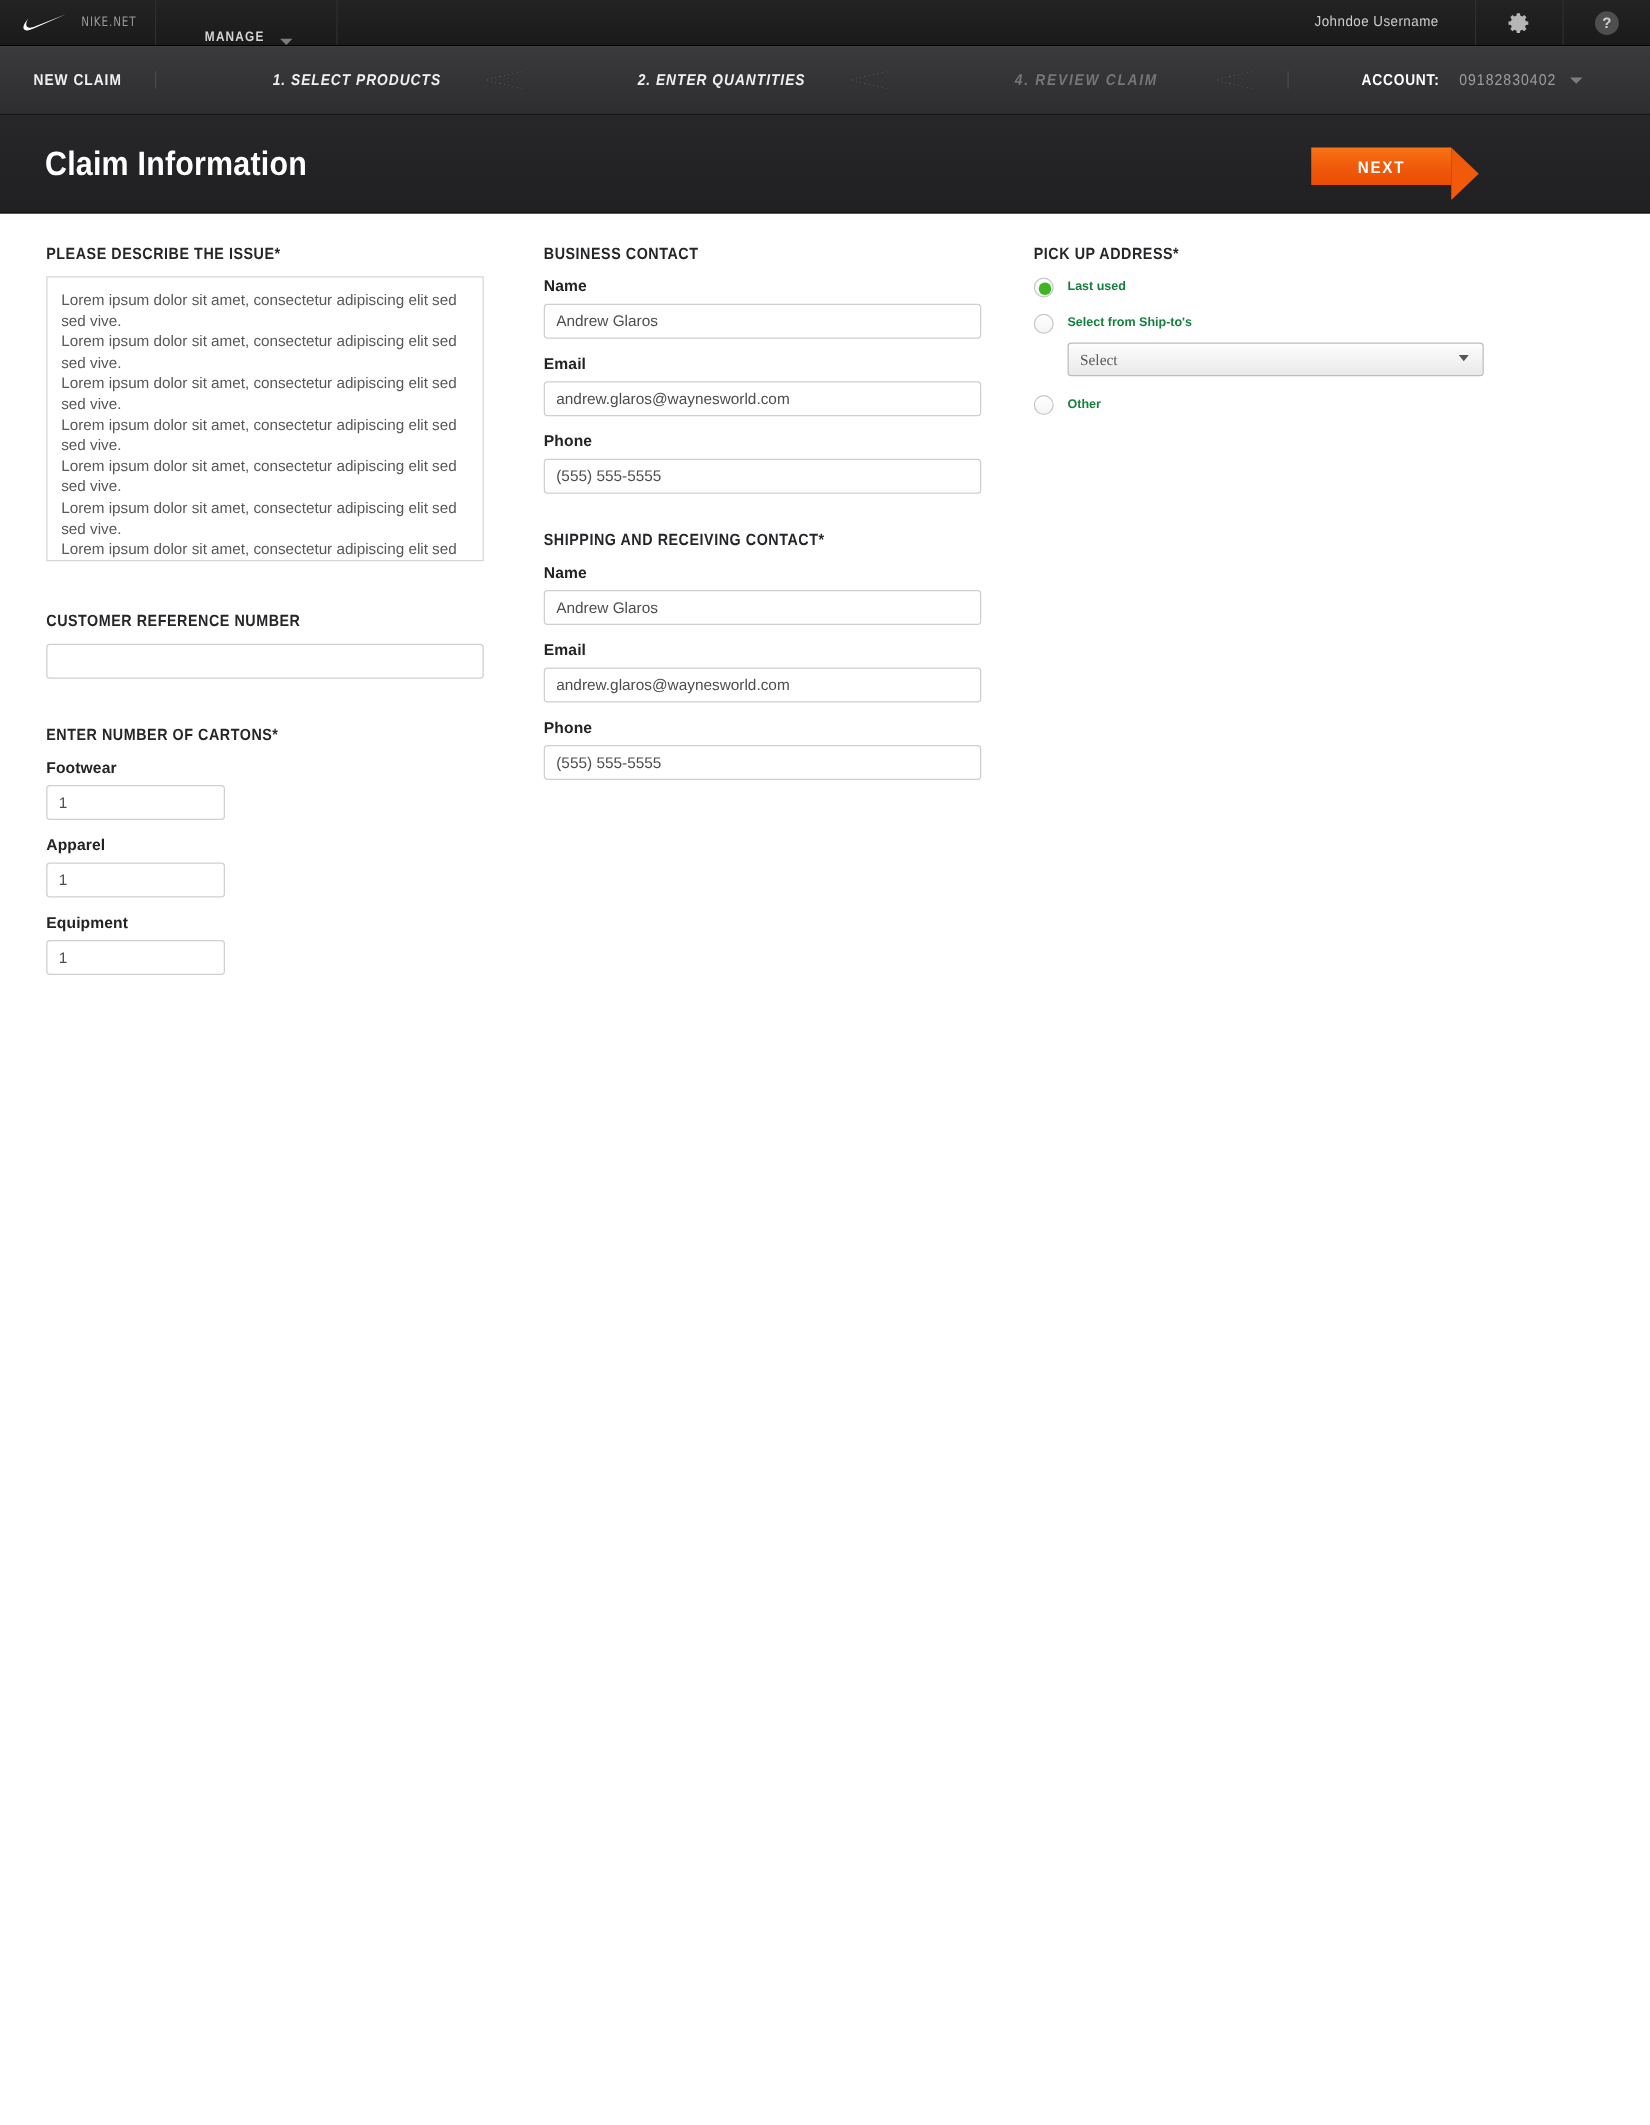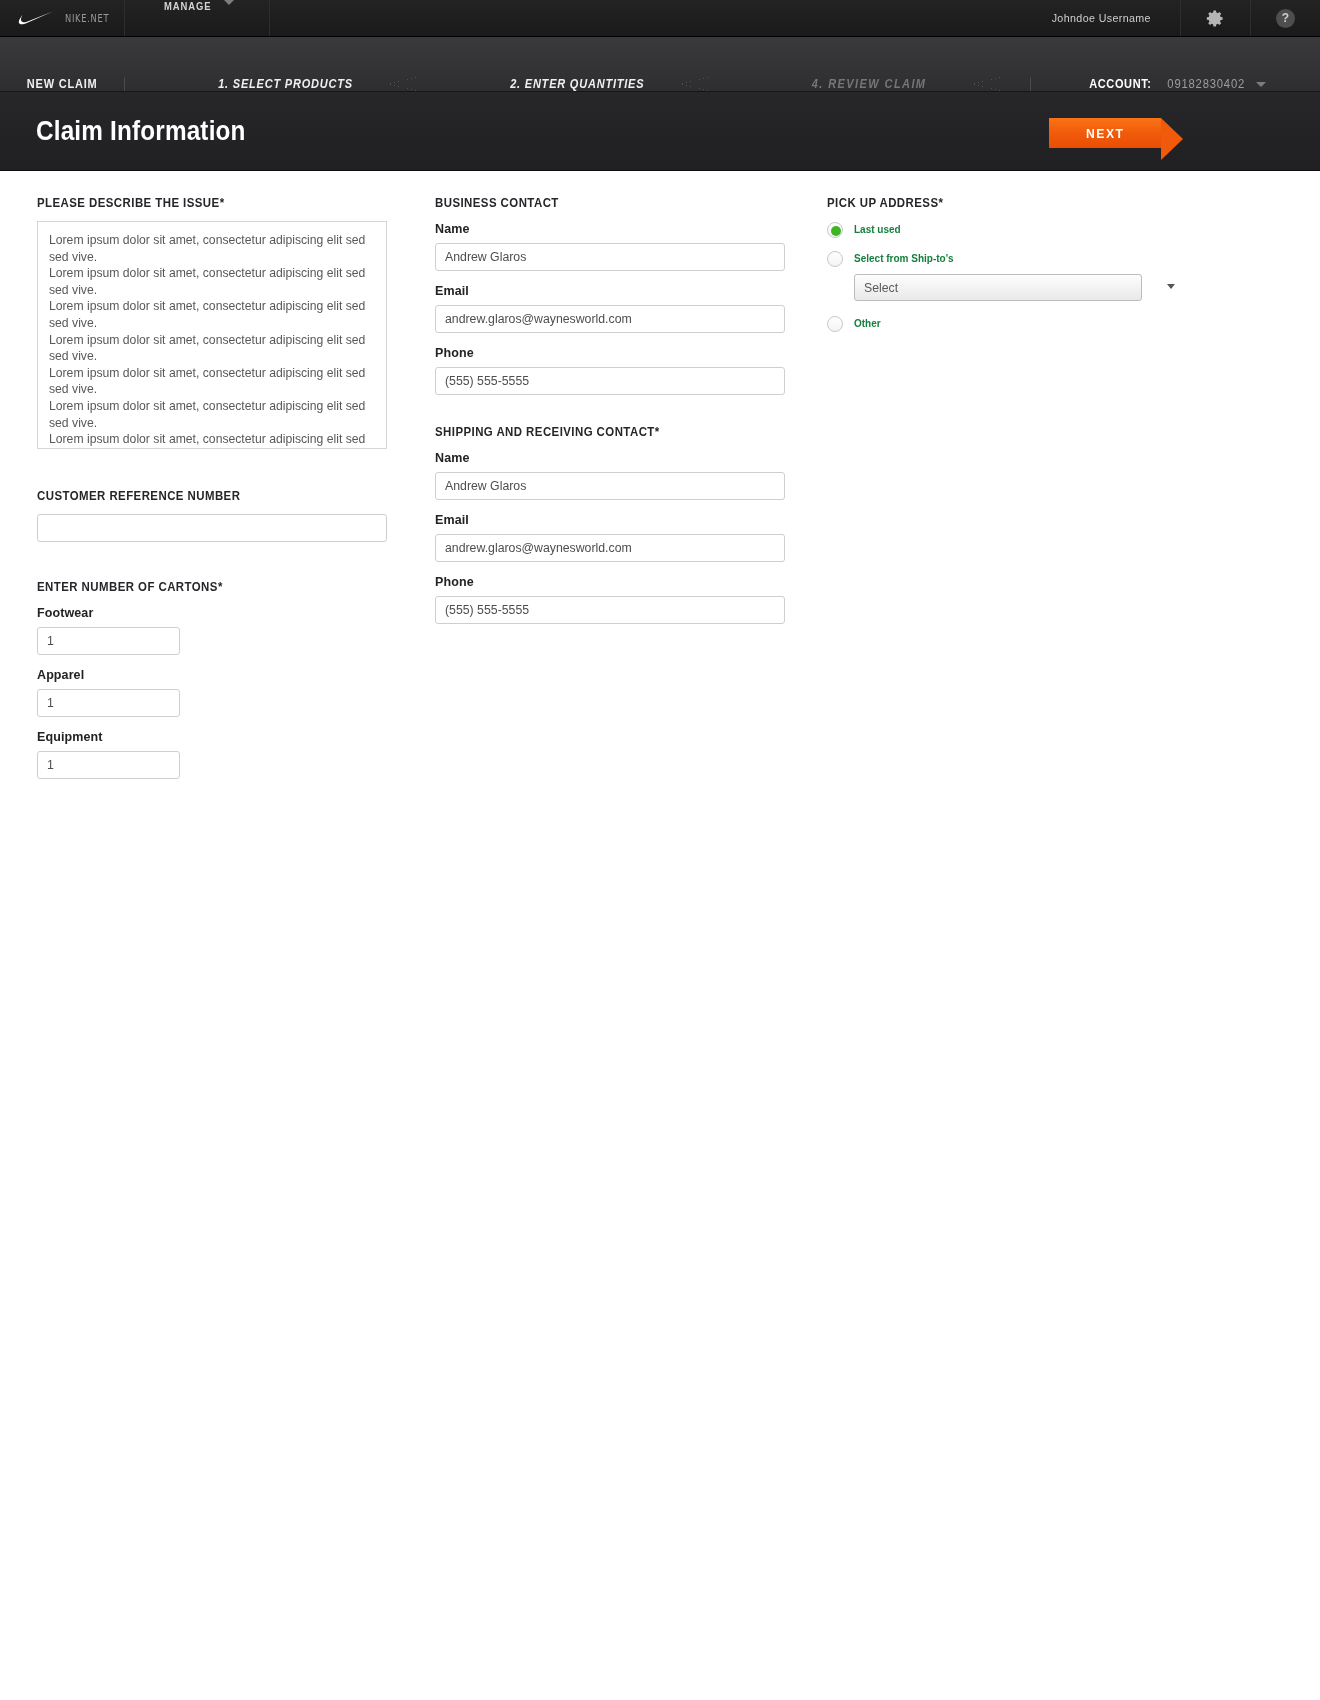--- a/index.html
+++ b/index.html
@@ -35,21 +35,21 @@
     font-size: 10.5px;
     letter-spacing: 0.8px;
     font-family: "DejaVu Sans Condensed", "Liberation Sans Narrow", "Liberation Sans", sans-serif;
     transform: scaleX(0.88);
     transform-origin: left center;
     white-space: nowrap;
   }
   .tb-manage {
     width: 145px;
     display: flex;
-    align-items: flex-start;
+    align-items: flex-end;
     justify-content: center;
     gap: 8px;
     border-right: 1px solid #2e2e2e;
     cursor: pointer;
   }
   .tb-manage-label {
     color: #d4d4d4;
     font-size: 11px;
     letter-spacing: 1.1px;
     font-weight: bold;
@@ -89,21 +89,21 @@
     line-height: 1;
   }
 
   
   .stepnav {
     position: relative;
     height: 55px;
     background: #333336;
     background-image: linear-gradient(180deg, #3a3a3d 0%, #2e2e31 100%);
     display: flex;
-    align-items: flex-end;
+    align-items: center;
     border-bottom: 1px solid #161616;
     gap: 29px;
   }
   .step-newclaim {
     width: 125px;
     display: flex; align-items: center; justify-content: center;
     border-right: 1px solid #4a4a4d;
     cursor: pointer;
   }
   .step {
@@ -289,26 +289,26 @@
     line-height: 17px;
   }
   .addr-block {
     margin-left: 27px;
     font-size: 12.3px;
     line-height: 17.5px;
     color: #4f4f4f;
   }
   .shipto-select {
     margin-left: 27px;
-    width: 288px; height: 27px;
+    width: 333px; height: 27px;
     border: 1px solid #bcbcbc;
     border-radius: 3px;
     background: linear-gradient(180deg,#fdfdfd 0%,#e9e9e9 100%);
     padding: 0 9px;
-    font-family: Liberation Sans, sans-serif;
+    font-family: Liberation Serif, serif;
     font-size: 12.3px;
     color: #5a5a5a;
     appearance: none;
     -webkit-appearance: none;
     outline: none;
     cursor: pointer;
   }
   .select-wrap { position: relative; }
   .select-caret {
     position: absolute;

